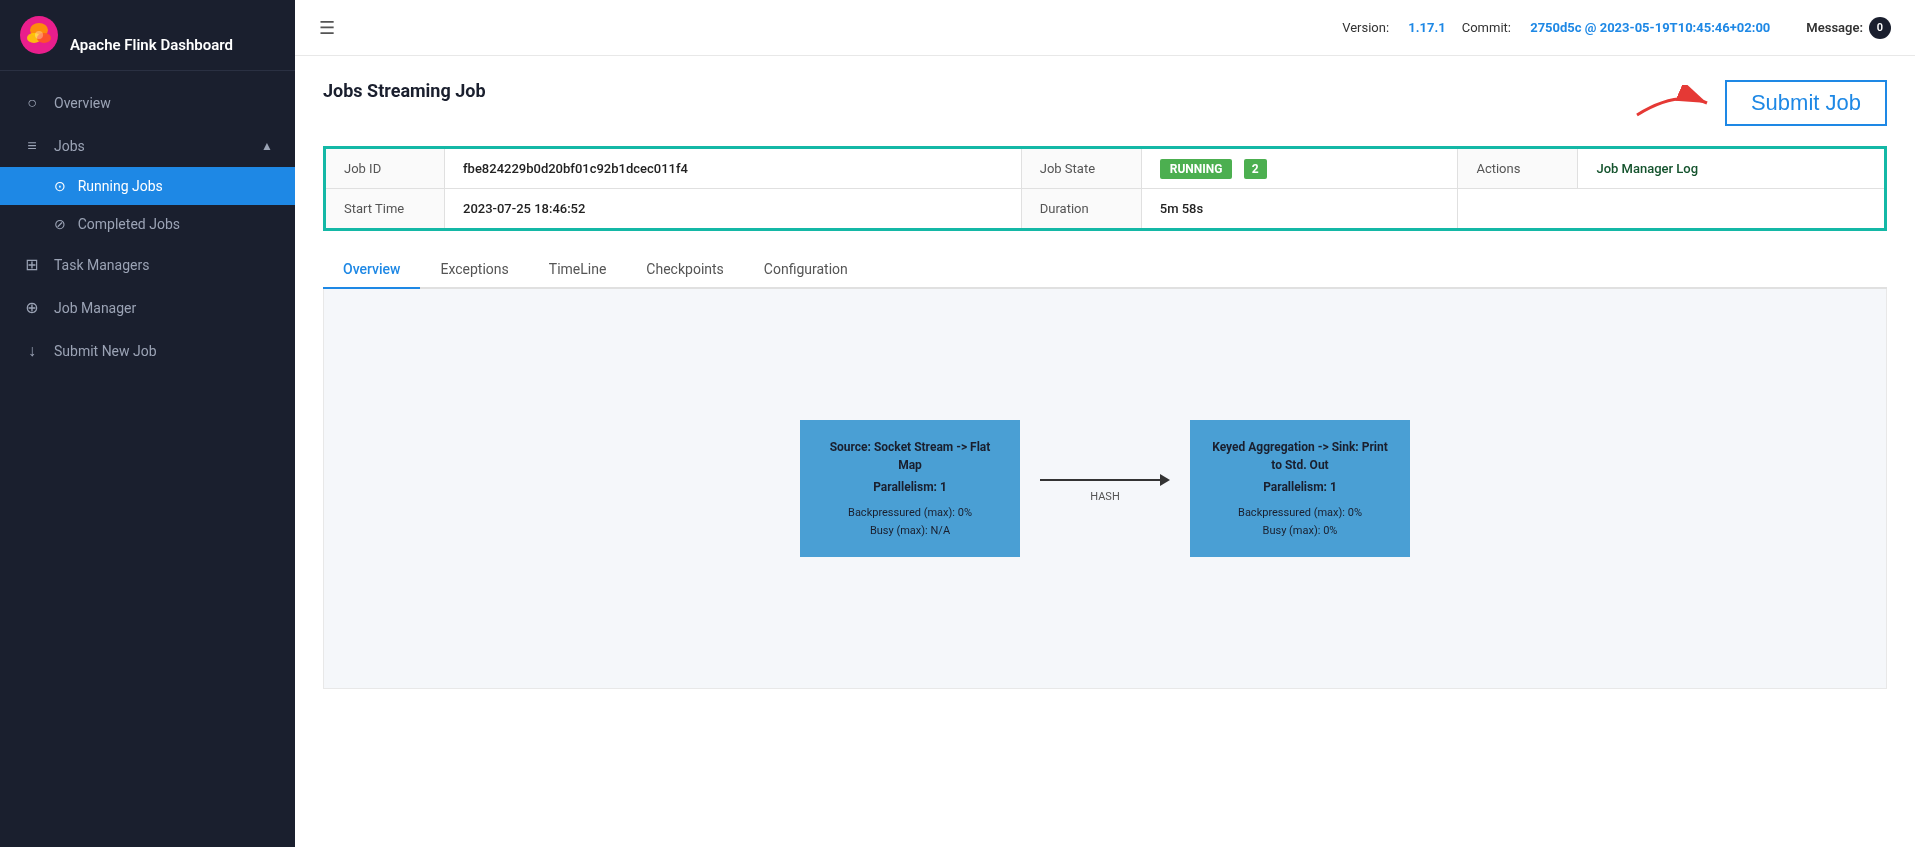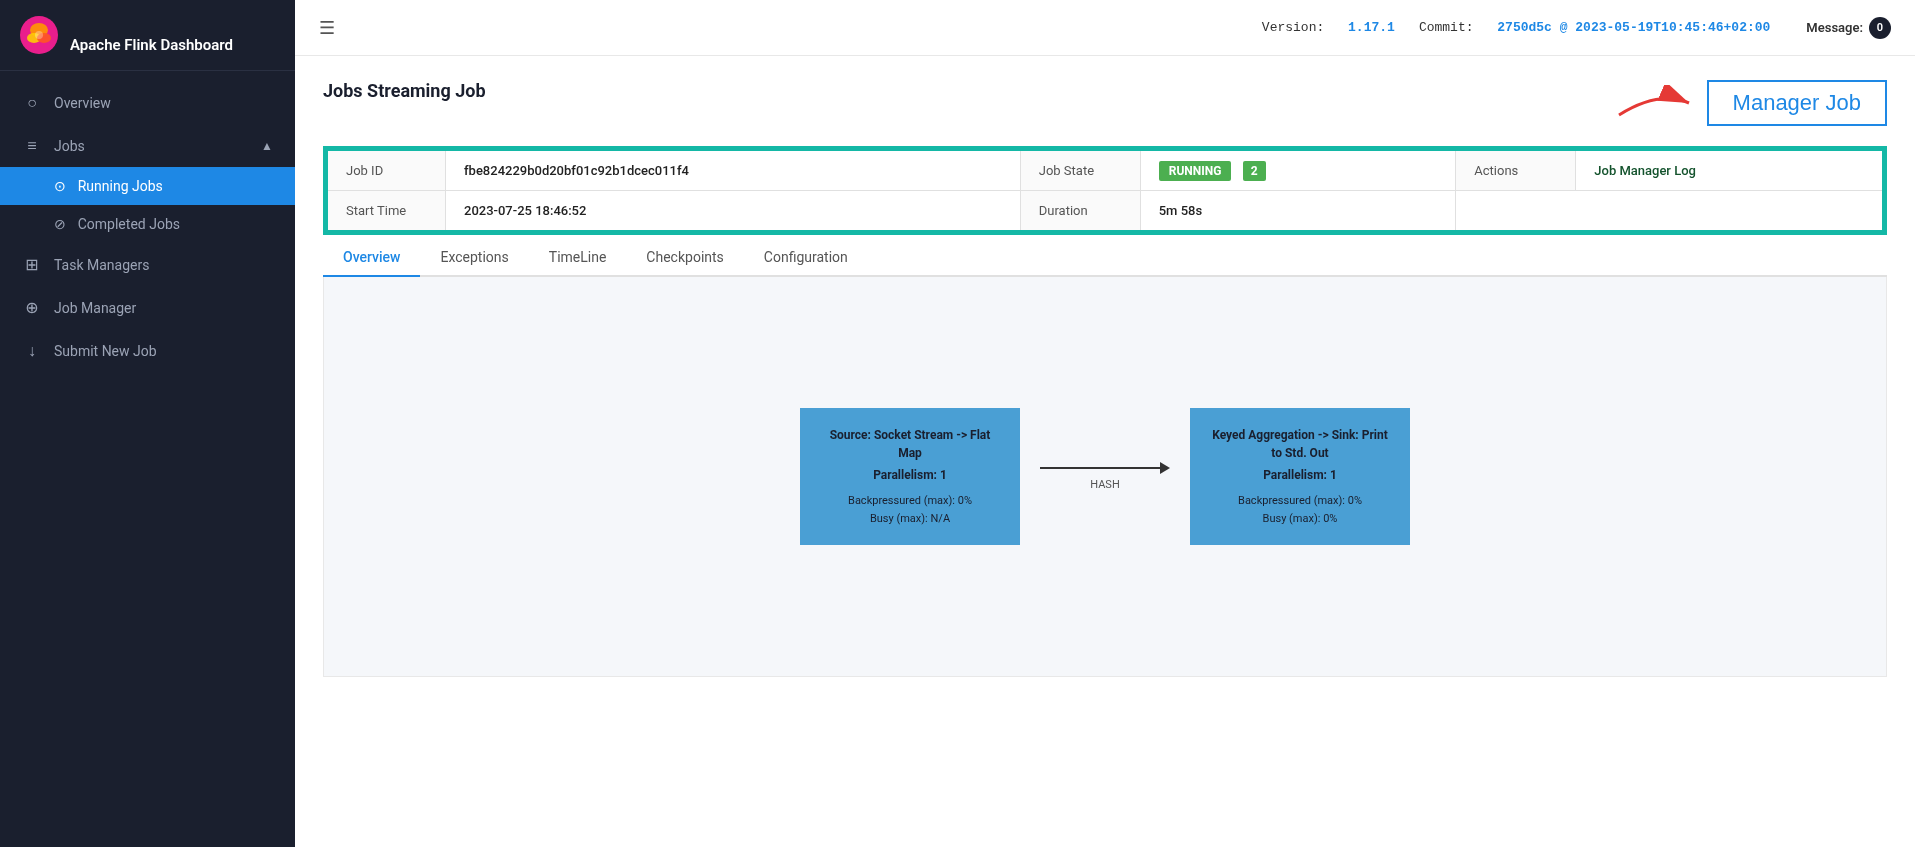--- a/index.html
+++ b/index.html
@@ -84,21 +84,21 @@
       display: flex;
       align-items: center;
       padding: 0 24px;
       height: 56px;
       border-bottom: 1px solid #e8e8e8;
       background: #fff;
       gap: 20px;
     }
     .topbar-menu-icon { font-size: 18px; color: #555; cursor: pointer; }
     .topbar-spacer { flex: 1; }
-    .topbar-info { display: flex; align-items: flex-start; gap: 8px; font-size: 13px; color: #333; font-family: Liberation Mono, monospace; }
+    .topbar-info { display: flex; align-items: flex-start; gap: 0; font-size: 13px; color: #333; }
     .topbar-info span { margin-right: 16px; }
     .topbar-info strong { color: #1e88e5; }
     .message-badge {
       display: flex;
       align-items: center;
       gap: 6px;
       font-size: 13px;
       font-weight: 600;
       color: #333;
     }
@@ -142,22 +142,22 @@
       padding: 8px 24px;
       cursor: pointer;
       background: #fff;
       position: relative;
     }
 
     
     .job-info-table {
       width: 100%;
       border-collapse: collapse;
-      border: 5px solid #14b8a6;
-      margin-bottom: 4px;
+      border: 3px solid #14b8a6;
+      margin-bottom: 20px;
     }
     .job-info-table td {
       padding: 12px 18px;
       font-size: 13px;
       border: 1px solid #e0e0e0;
       color: #333;
     }
     .job-info-table .label-cell {
       color: #555;
       font-weight: 400;
@@ -383,21 +383,21 @@
         <div class="red-arrow">
           <svg width="90" height="36" viewBox="0 0 90 36">
             <defs>
               <marker id="arrowhead" markerWidth="10" markerHeight="7" refX="10" refY="3.5" orient="auto">
                 <polygon points="0 0, 10 3.5, 0 7" fill="#e53935"></polygon>
               </marker>
             </defs>
             <path d="M 10 30 Q 50 5 80 18" stroke="#e53935" stroke-width="3" fill="none" marker-end="url(#arrowhead)"></path>
           </svg>
         </div>
-        <button class="cancel-job-btn">Manager Job</button>
+        <button class="cancel-job-btn">Submit Job</button>
       </div>
     </div>
 
     <table class="job-info-table">
       <tbody>
         <tr>
           <td class="label-cell">Job ID</td>
           <td class="value-cell">fbe824229b0d20bf01c92b1dcec011f4</td>
           <td class="label-cell">Job State</td>
           <td class="value-cell">

